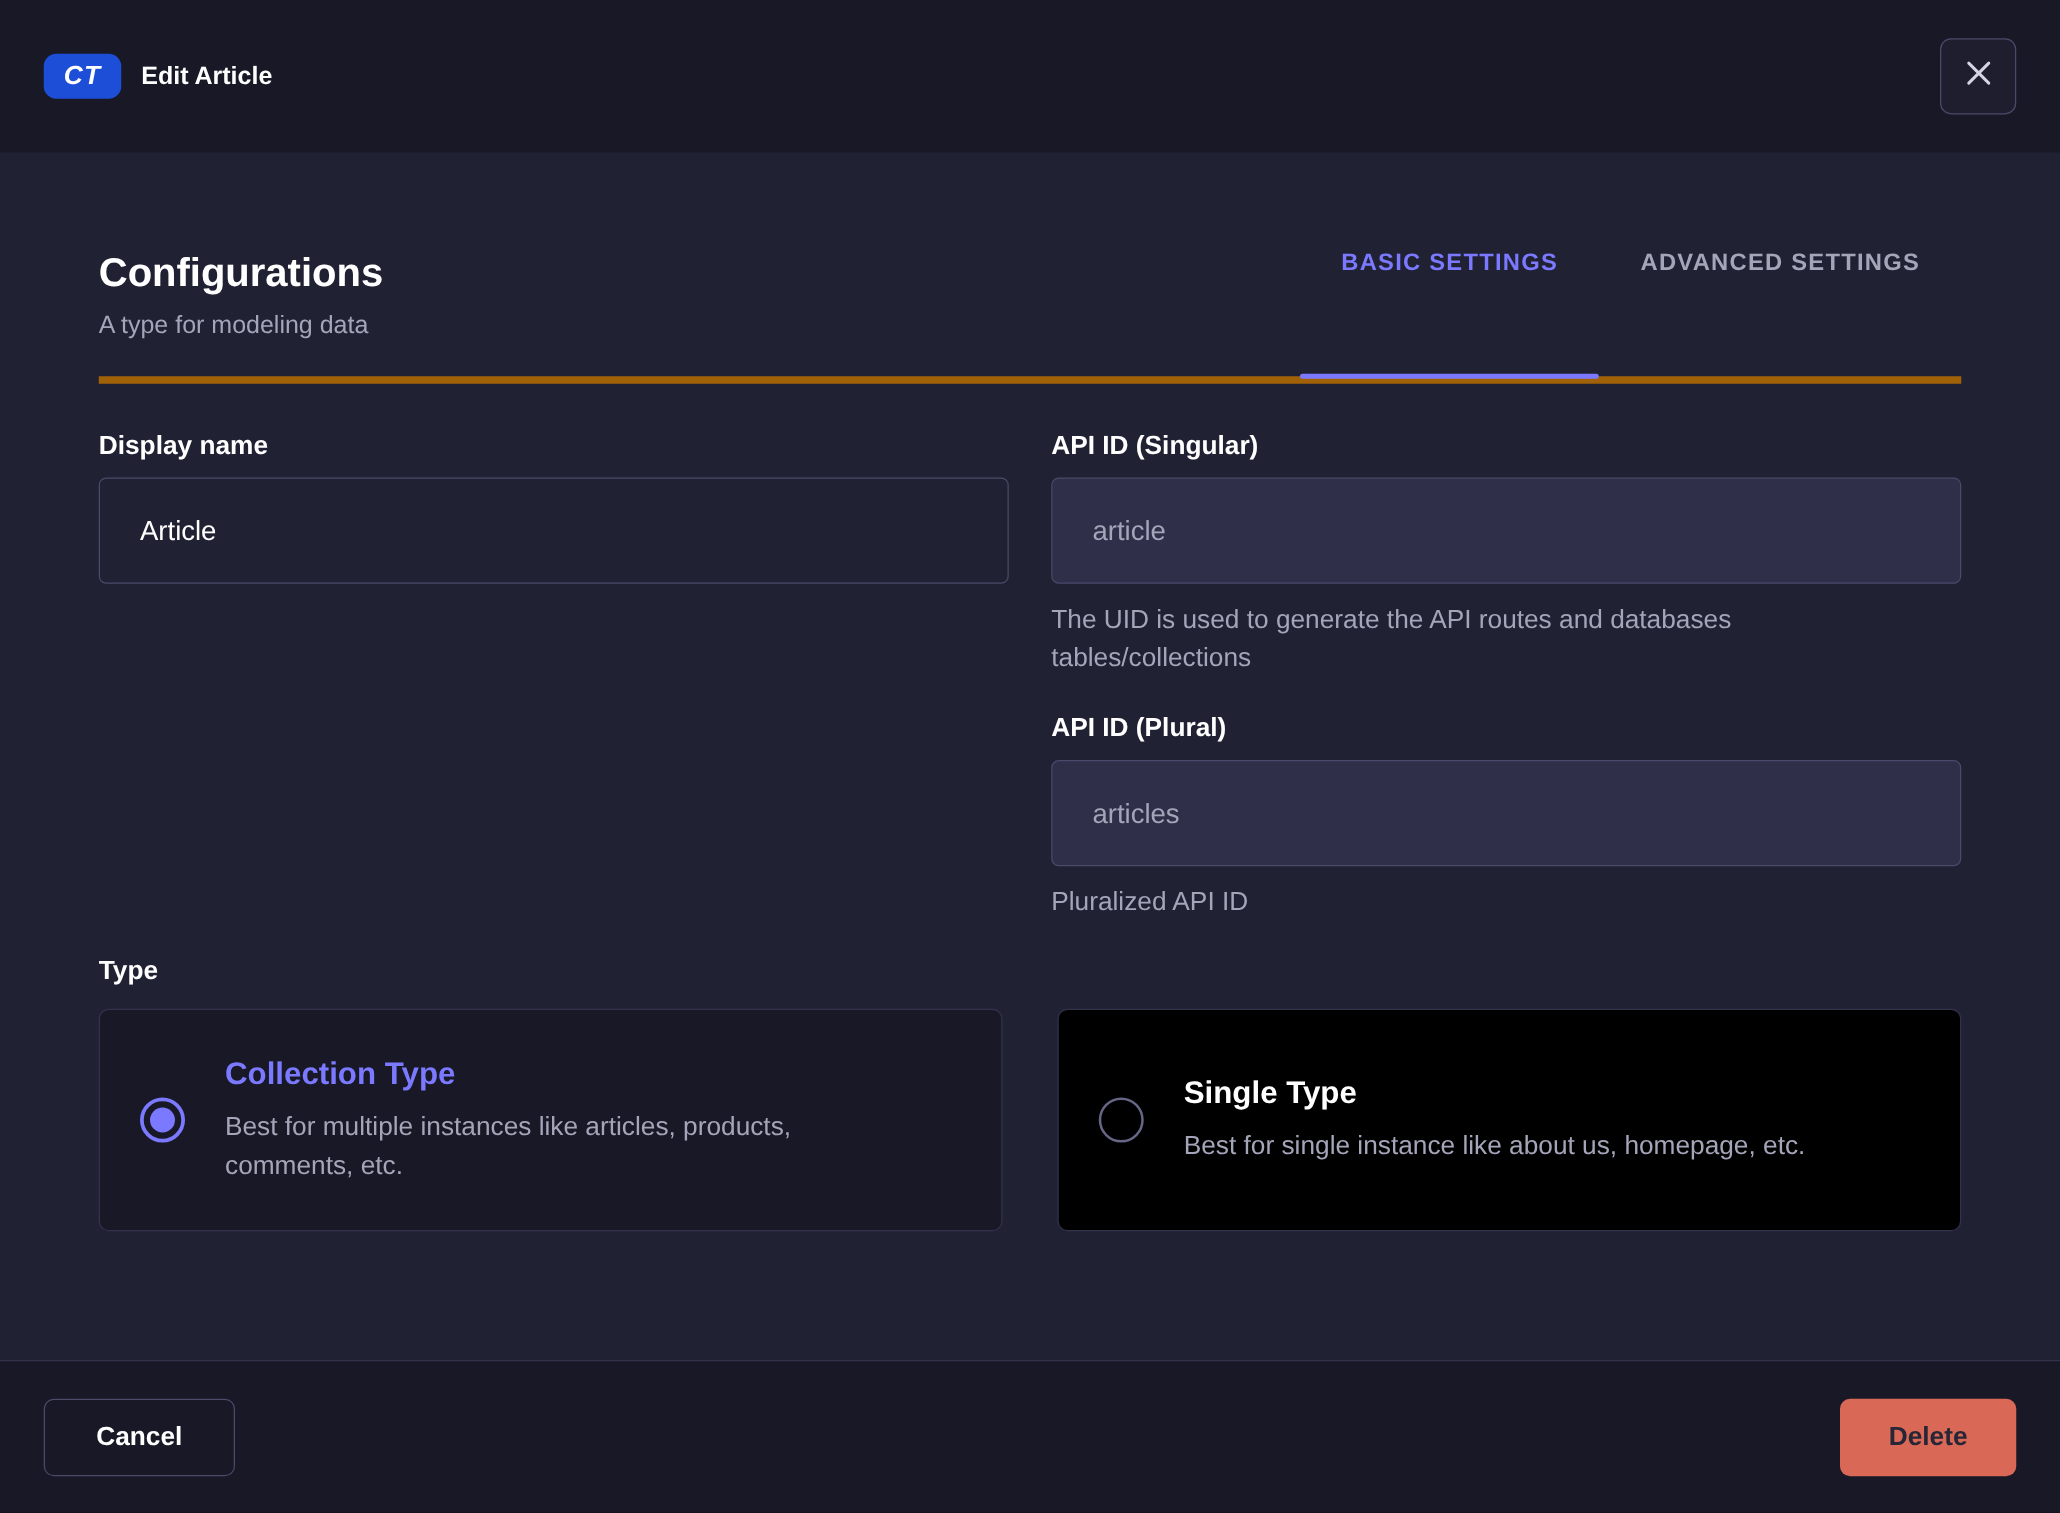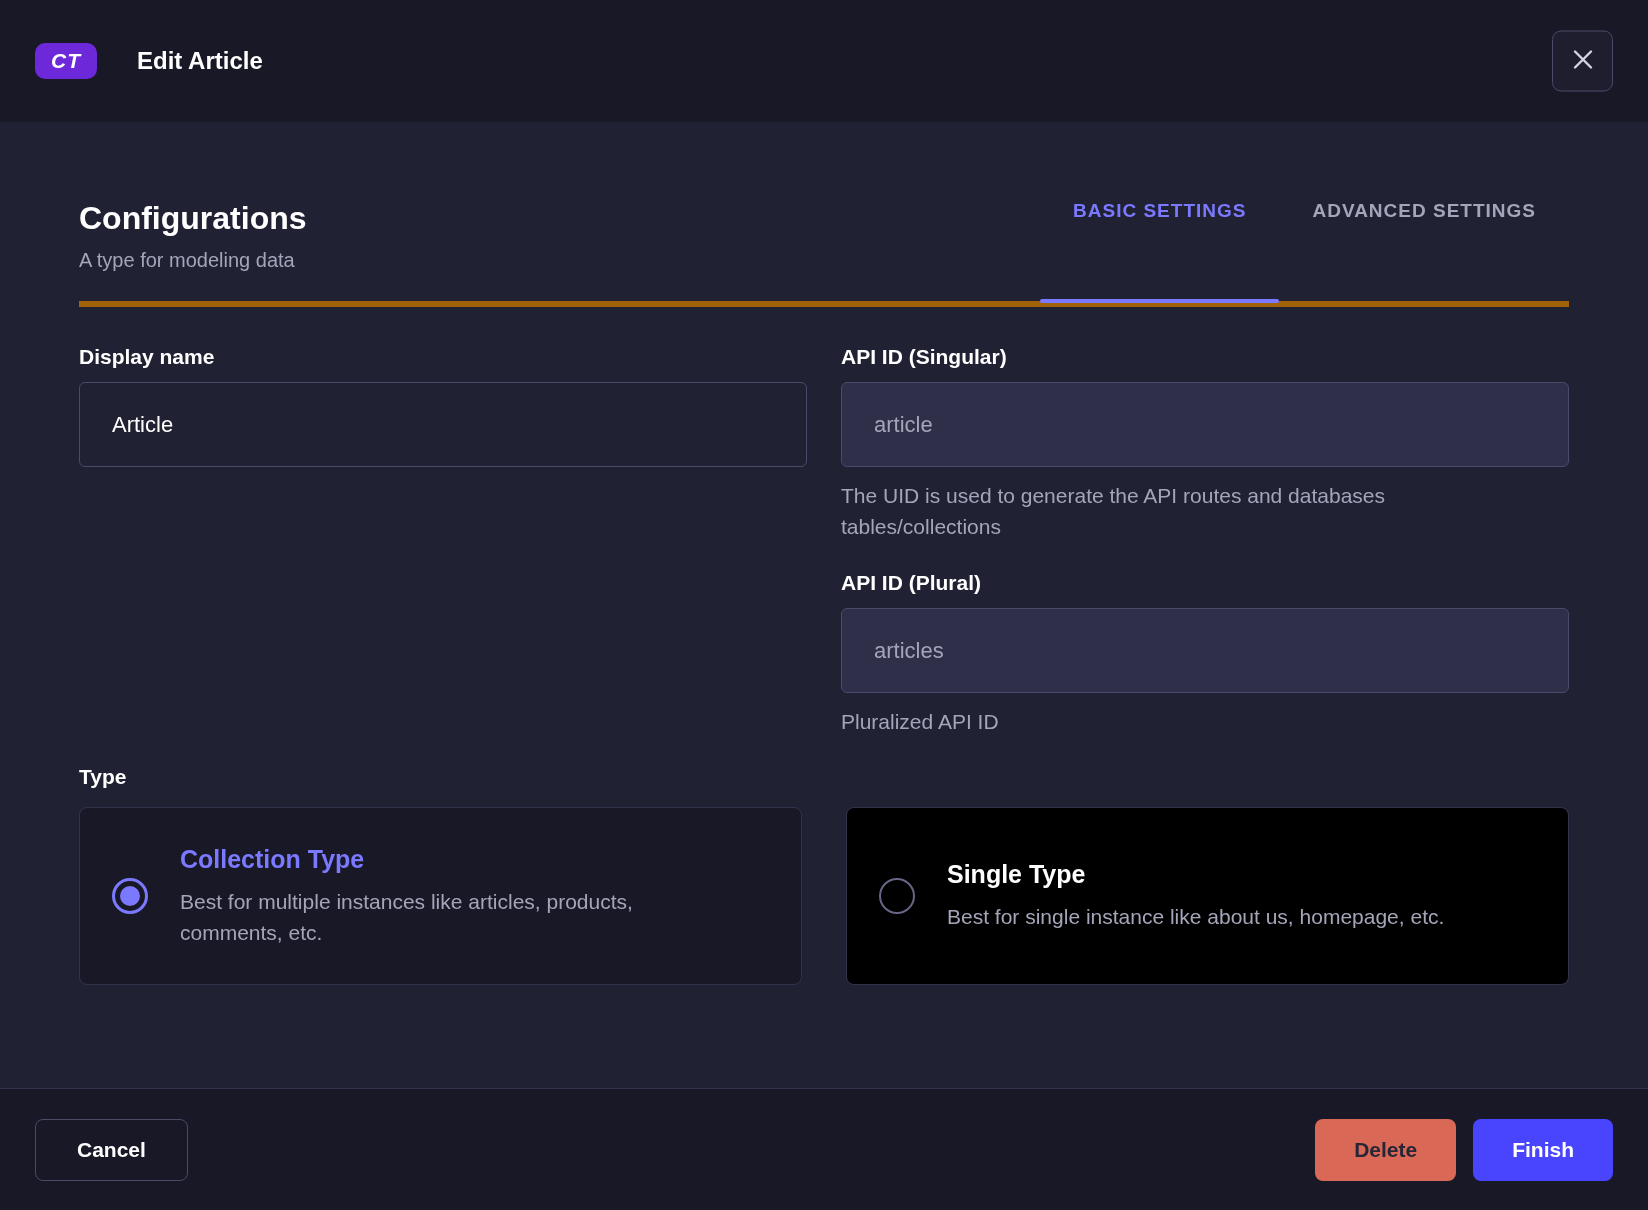--- a/index.html
+++ b/index.html
@@ -15,27 +15,27 @@
   
   .modal-header {
     height:122px; flex:0 0 auto;
     background:#181826;
     display:flex; align-items:center;
     padding:0 35px;
     position:relative;
   }
   .ct-badge {
     width:62px; height:36px;
-    background:#6d28d9;
+    background:#1d4ed8;
     border-radius:10px;
     display:flex; align-items:center; justify-content:center;
     color:#ffffff; font-size:21px; font-weight:700; font-style:italic;
     letter-spacing:1px;
   }
-  .modal-title { margin-left:40px; font-size:24px; font-weight:700; color:#ffffff; }
+  .modal-title { margin-left:16px; font-size:20px; font-weight:700; color:#ffffff; }
   .close-btn {
     position:absolute; right:35px; top:50%; transform:translateY(-50%);
     width:61px; height:61px;
     background:#1e1e2f;
     border:1px solid #4a4a6a;
     border-radius:9px;
     display:flex; align-items:center; justify-content:center;
     cursor:pointer;
   }
   
@@ -197,16 +197,15 @@
           </div>
         </div>
 
       </div>
     </div>
   </div>
 
   <div class="modal-footer">
     <button class="btn btn-cancel">Cancel</button>
     <button class="btn btn-delete">Delete</button>
-    <button class="btn btn-finish">Finish</button>
   </div>
 
 </div>
 
 </body></html>

